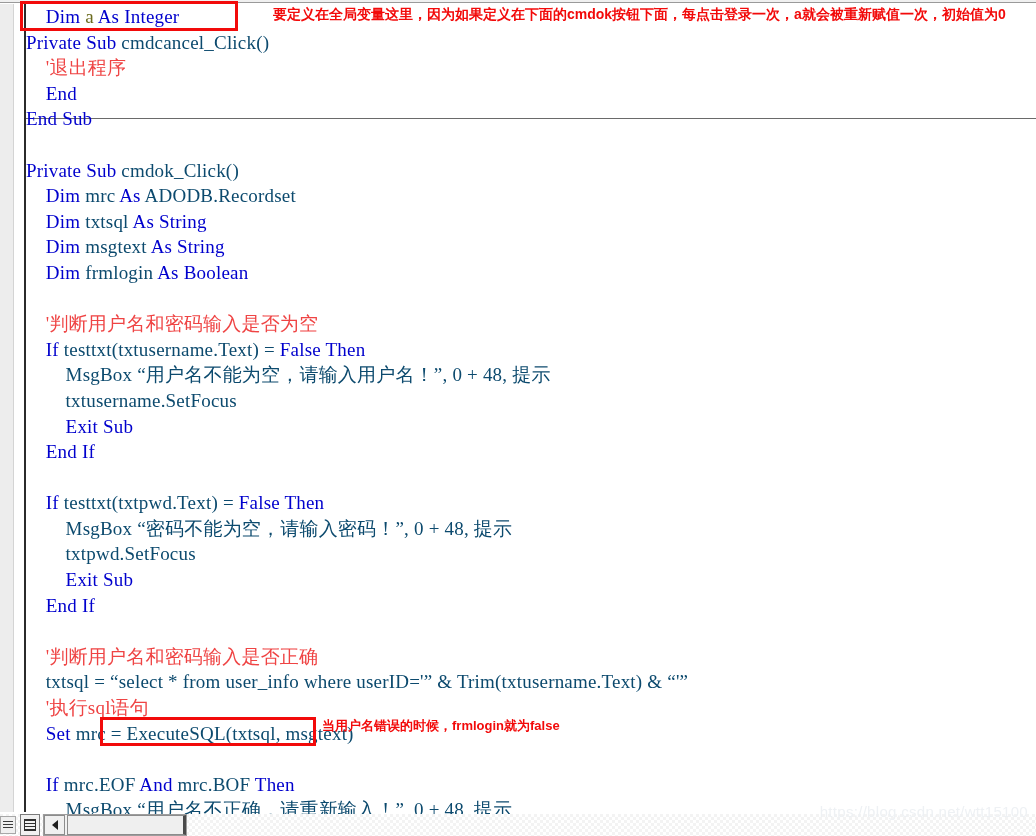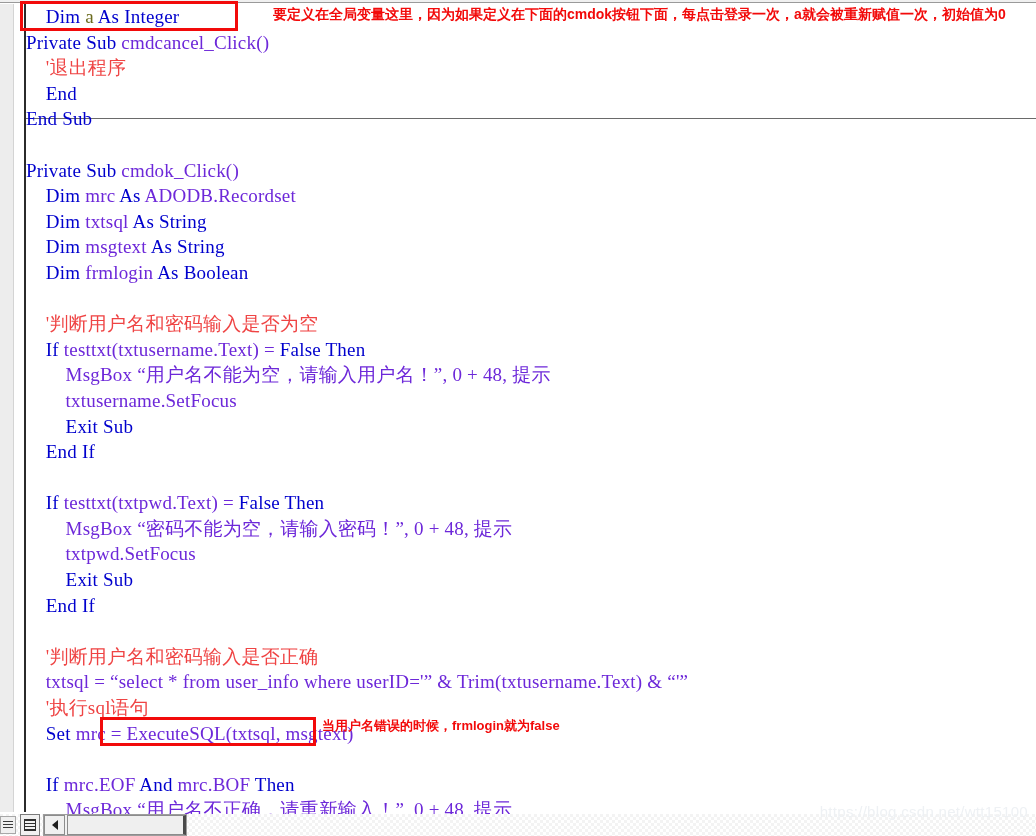--- a/index.html
+++ b/index.html
@@ -81,21 +81,21 @@
     font-size: 19px;
     line-height: 25.6px;
     white-space: pre;
     color: #1a1a1a;
     letter-spacing: 0.2px;
   }
   .code .ln { display: block; height: 25.6px; }
 
   
   .kw   { color: #0000cd; }        
-  .id   { color: #6d28d9; }        
+  .id   { color: #0c4a6e; }        
   .var  { color: #6b6b1e; }        
   .cmt  { color: #ef4444; }
 
   
   .anno {
     position: absolute;
     color: #f20a0a;
     font-family: "Liberation Sans", sans-serif;
     font-weight: bold;
     white-space: nowrap;

